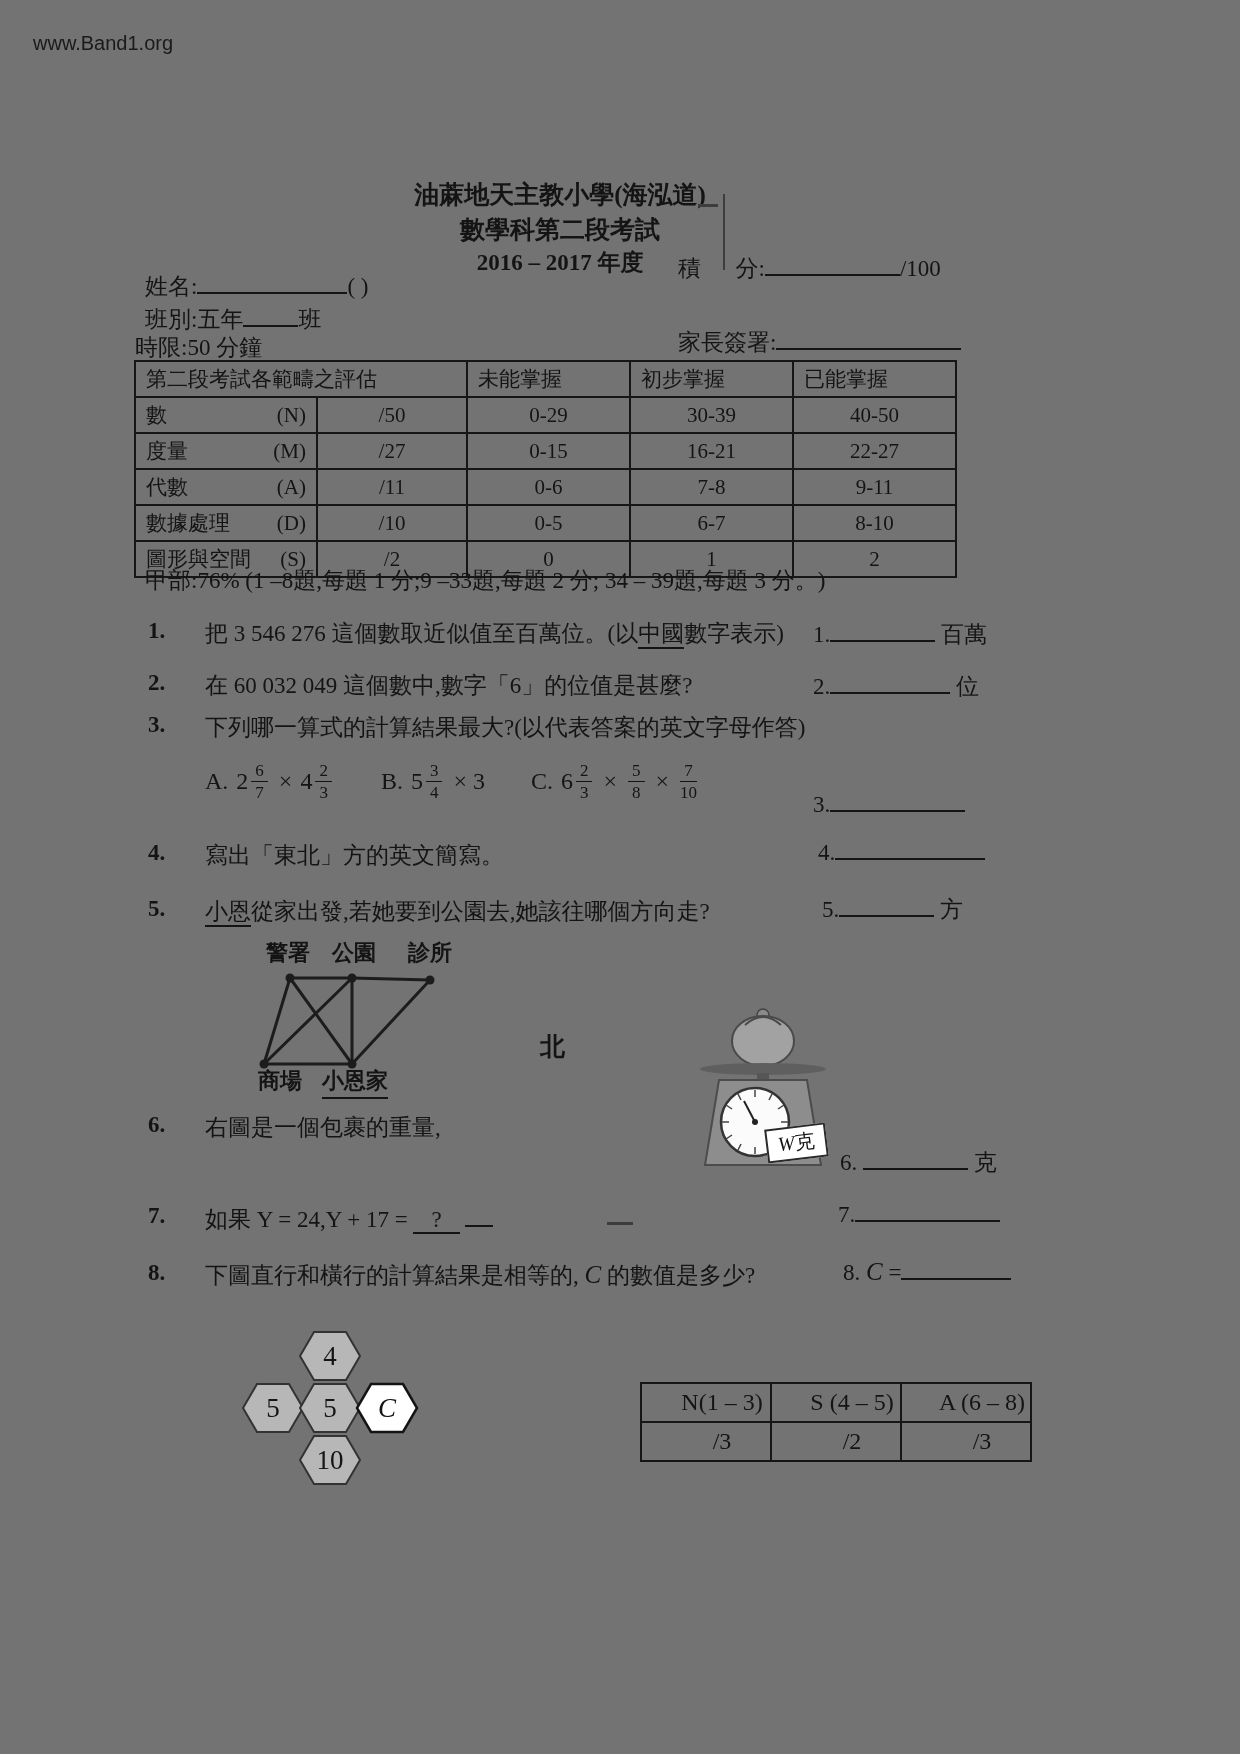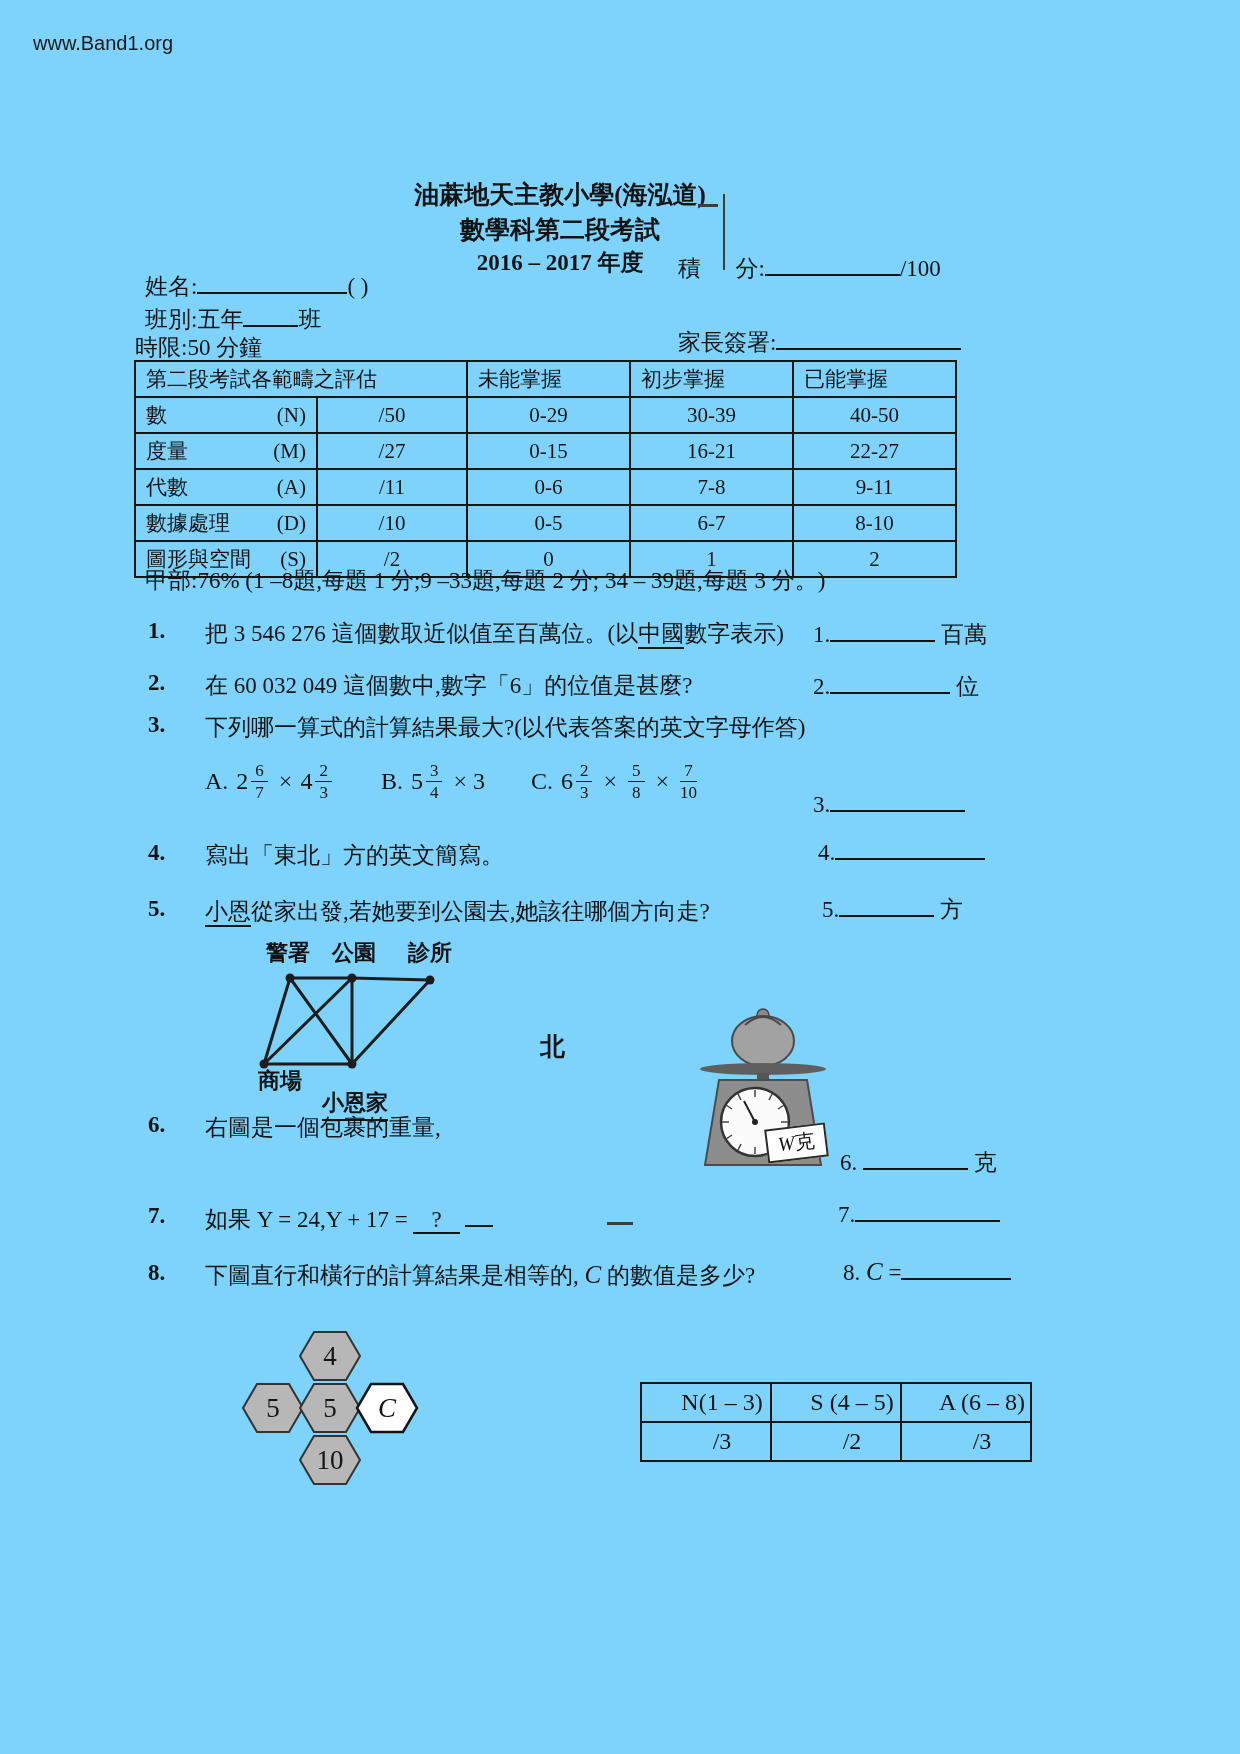--- a/index.html
+++ b/index.html
@@ -1,19 +1,19 @@
 <!DOCTYPE html>
 <html><head>
 <meta charset="utf-8">
 <style>
   * { margin:0; padding:0; box-sizing:border-box; }
   html,body { background:#9a9a9a; }
   .page {
     position:relative; width:1240px; height:1754px; margin:0 auto;
-    background:#7dd3fc; color:#141414;
+    background:#737373; color:#141414;
     font-family:"Liberation Serif", serif;
     overflow:hidden;
   }
   .abs { position:absolute; white-space:nowrap; }
   .t23 { font-size:23px; }
   .t22 { font-size:22px; }
   .t25 { font-size:25px; }
   .bold { font-weight:600; }
   .u { border-bottom:2px solid #141414; padding-bottom:1px; }
   .blank { display:inline-block; border-bottom:2px solid #141414; height:1.05em; vertical-align:baseline; }
@@ -256,21 +256,21 @@
     </g>
     <g fill="#1c1c1c">
       <circle cx="38" cy="10" r="4.5"></circle>
       <circle cx="100" cy="10" r="4.5"></circle>
       <circle cx="178" cy="12" r="4.5"></circle>
       <circle cx="12" cy="96" r="4.5"></circle>
       <circle cx="100" cy="96" r="4.5"></circle>
     </g>
   </svg>
   <div class="abs t22 bold" style="left:258px; top:1066px;">商場</div>
-  <div class="abs t22 bold u" style="left:322px; top:1088px;text-align:center;">小恩家</div>
+  <div class="abs t22 bold u" style="left:322px; top:1066px;text-align:center;">小恩家</div>
   <div class="abs t25 bold" style="left:540px; top:1030px;">北</div>
 
   <svg class="abs" style="left:685px; top:1005px;" width="165" height="172">
 
     <circle cx="78" cy="10" r="6" fill="#8a8a8a" stroke="#444" stroke-width="1.5"></circle>
     <ellipse cx="78" cy="36" rx="31" ry="25" fill="#a2a2a2" stroke="#4a4a4a" stroke-width="2"></ellipse>
     <path d="M60 20 Q78 4 96 20" fill="none" stroke="#4a4a4a" stroke-width="2"></path>
 
     <ellipse cx="78" cy="64" rx="63" ry="6" fill="#5f5f5f"></ellipse>
     <rect x="72" y="68" width="12" height="7" fill="#565656"></rect>

